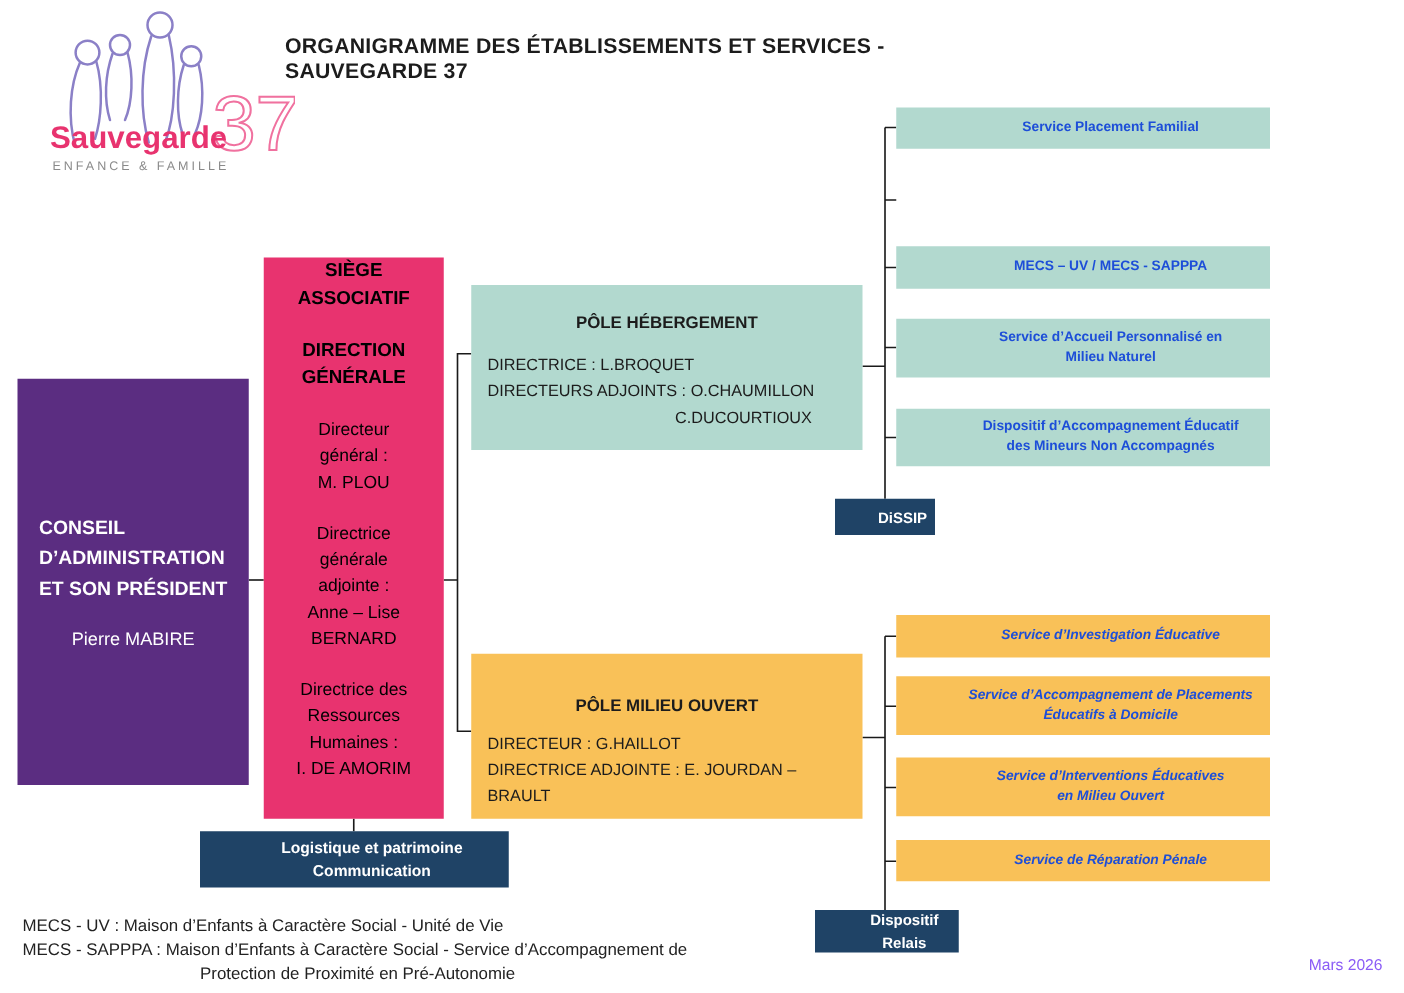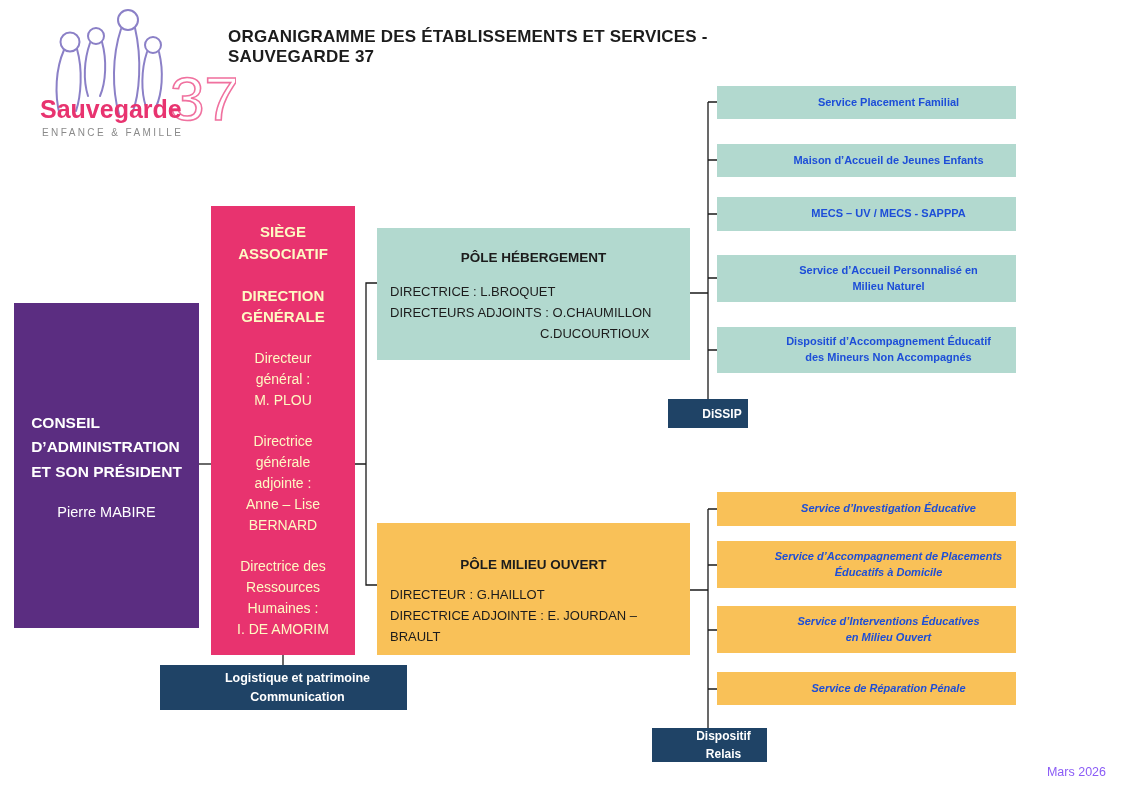--- a/index.html
+++ b/index.html
@@ -25,21 +25,21 @@
   
   .conseil{
     left:14px;top:303px;width:185px;height:325px;background:var(--purple,#5B2D81);
     color:#fff;display:flex;flex-direction:column;justify-content:center;align-items:center;
   }
   .conseil .c-title{font-weight:700;font-size:15.5px;line-height:1.55;}
   .conseil .c-name{margin-top:20px;font-size:14.5px;}
   
   .siege{
     left:211px;top:206px;width:144px;height:449px;background:var(--pink,#E8336F);
-    color:#fef9c3;text-align:center;padding-top:15px;
+    color:#000000;text-align:center;
   }
   .siege .sg{font-size:14px;line-height:1.5;margin:0 4px 20px;}
   .siege .sg.b{font-weight:700;font-size:15px;line-height:1.45;}
   
   .pole{left:377px;width:313px;height:132px;padding:22px 13px 0;color:#1c1c1c;}
   .pole-heb{top:228px;background:var(--teal,#B2D9CF);}
   .pole-mo{top:523px;background:var(--yellow,#F9C158);}
   .pole-title{text-align:center;font-weight:700;font-size:13.5px;margin-bottom:16px;}
   .pole-mo .pole-title{margin-top:12px;margin-bottom:12px;}
   .pole-body{font-size:13px;line-height:21px;}
@@ -138,23 +138,20 @@
     <div class="pole-title">PÔLE MILIEU OUVERT</div>
     <div class="pole-body">
       <div>DIRECTEUR : G.HAILLOT</div>
       <div>DIRECTRICE ADJOINTE : E. JOURDAN – BRAULT</div>
     </div>
   </div>
 
   <div class="svc teal" style="top:86px;height:33px">
       <span class="pre">Service Placement Familial</span>
     </div>
-  <div class="svc teal" style="top:144px;height:33px">
-      <span class="pre">Maison d’Accueil de Jeunes Enfants</span>
-    </div>
   <div class="svc teal" style="top:197px;height:34px">
       <span class="pre">MECS – UV / MECS - SAPPPA</span>
     </div>
   <div class="svc teal" style="top:255px;height:47px">
       <span class="pre">Service d’Accueil Personnalisé en
 Milieu Naturel</span>
     </div>
   <div class="svc teal" style="top:327px;height:46px">
       <span class="pre">Dispositif d’Accompagnement Éducatif
 des Mineurs Non Accompagnés</span>
@@ -181,16 +178,21 @@
 
   <div class="navy relais">
       <span class="pre">Dispositif Relais</span>
     </div>
 
   <div class="navy logistique">
       <span class="pre">Logistique et patrimoine
 Communication</span>
     </div>
 
+  <div class="footnotes">
+    <div>MECS - UV : Maison d’Enfants à Caractère Social - Unité de Vie</div>
+    <div>MECS - SAPPPA : Maison d’Enfants à Caractère Social - Service d’Accompagnement de</div>
+    <div class="fn3">Protection de Proximité en Pré-Autonomie</div>
+  </div>
 
   <div class="date">Mars 2026</div>
 
 </div>
 
 </body></html>

